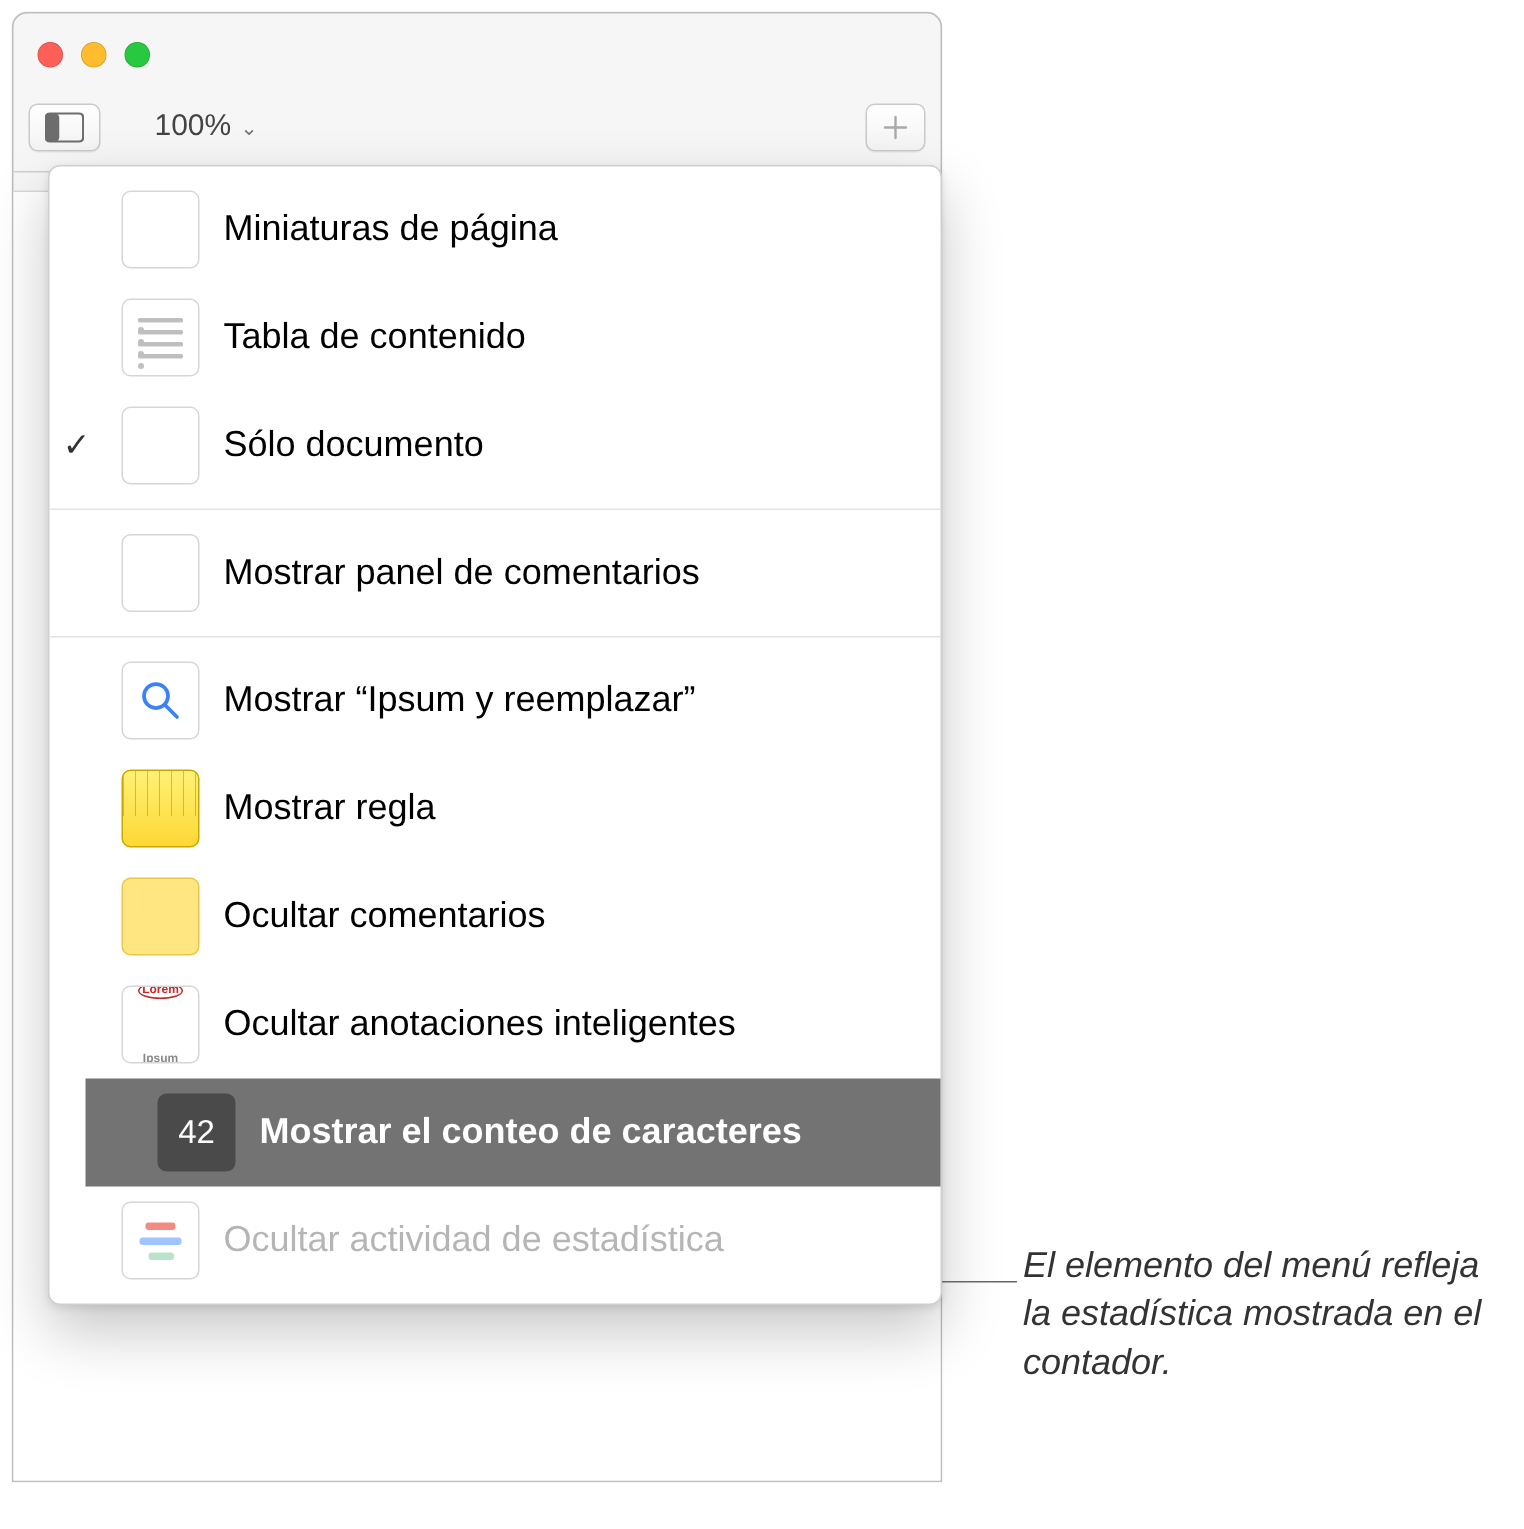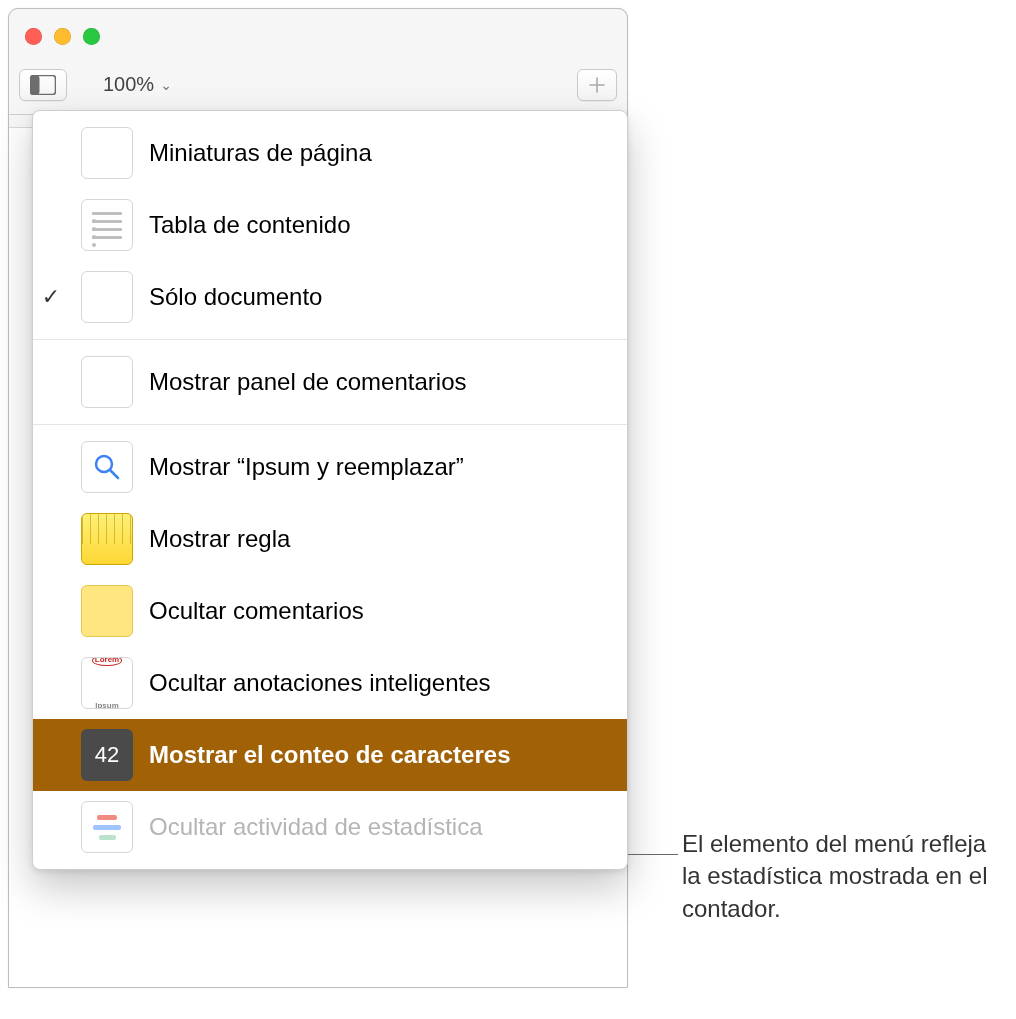--- a/index.html
+++ b/index.html
@@ -110,21 +110,22 @@
       border-radius: 6px;
       display: flex; align-items: center; justify-content: center;
       flex-shrink: 0;
       overflow: hidden;
     }
     .menu-item .label {
       font-size: 24px;
       color: #000000;
     }
     .menu-item.highlight {
-      background: #a16207;
+      background: #737373;
+      margin-left: 24px;
     }
     .menu-item.highlight .label {
       color: #fff;
       font-weight: 700;
       text-align: center;
     }
     .menu-item.disabled .label {
       color: #b5b5b5;
     }
     .sep {
@@ -218,20 +219,21 @@
 
     
     .callout {
       position: absolute;
       left: 682px;
       top: 828px;
       width: 320px;
       font-size: 24px;
       color: #333;
       line-height: 1.35;
+      font-style: italic;
     }
     .callout-line {
       position: absolute;
       left: 628px;
       top: 854px;
       width: 50px;
       height: 1px;
       background: #666;
     }
   </style>

